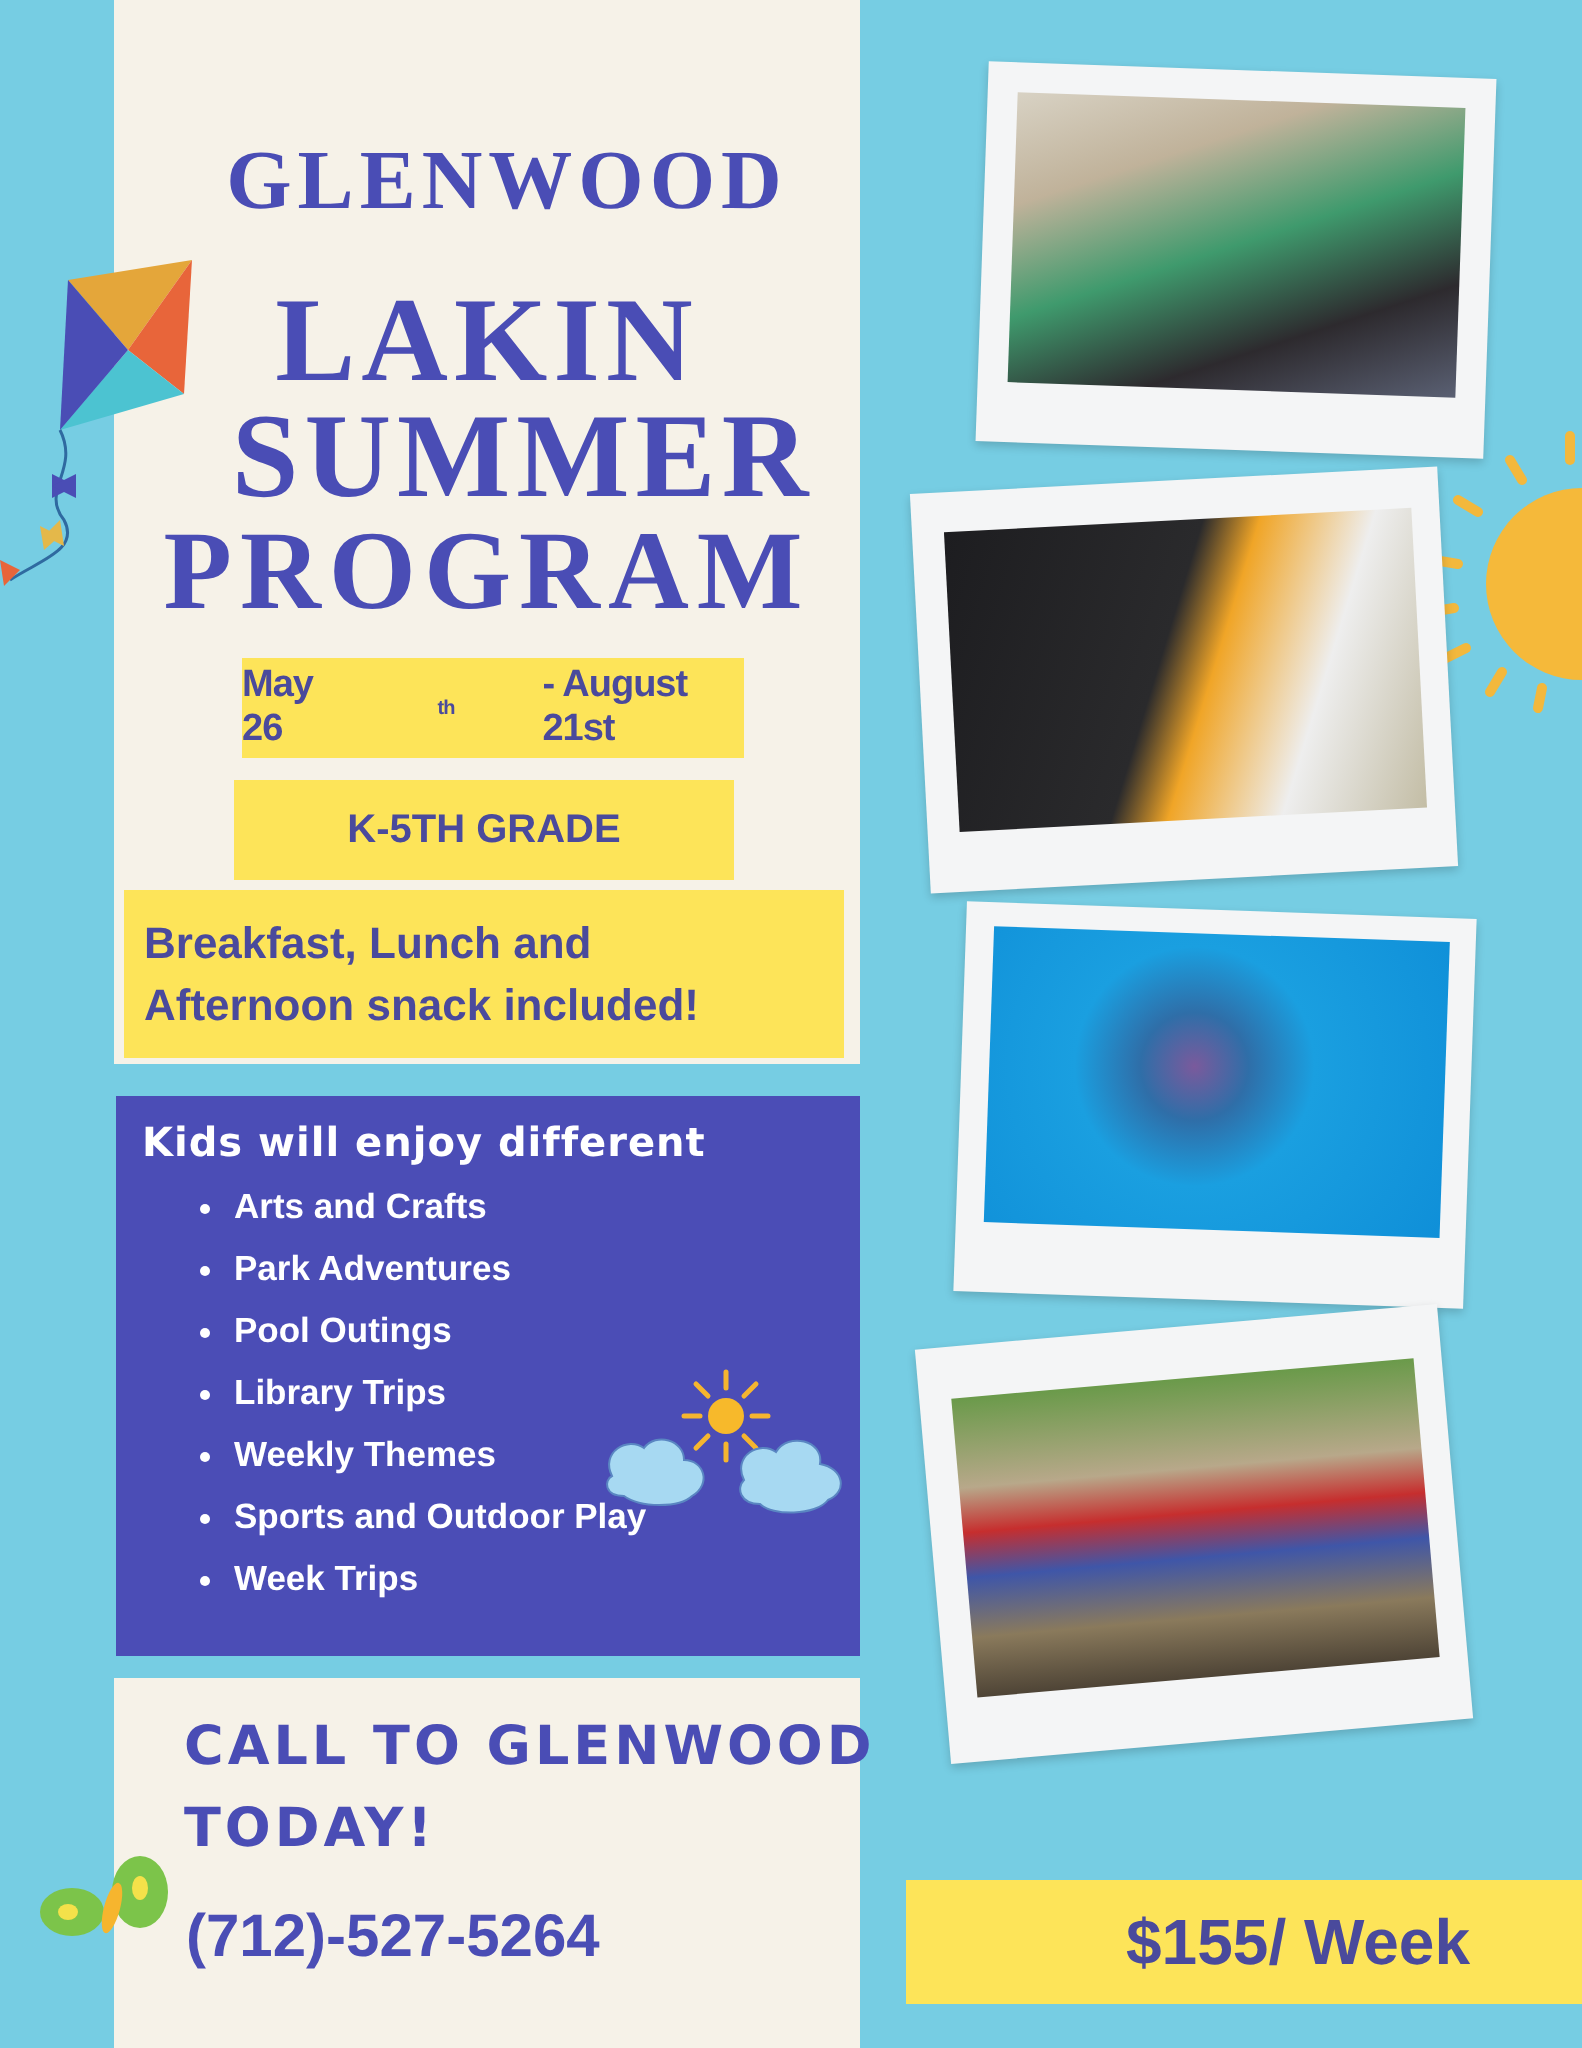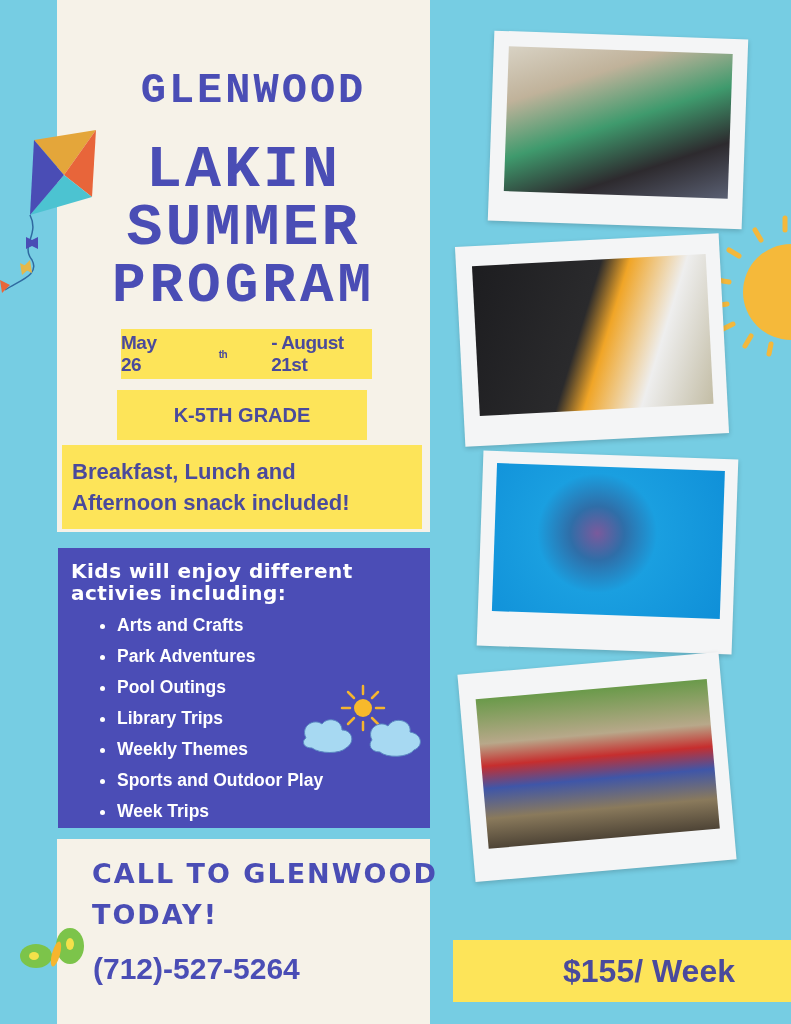--- a/index.html
+++ b/index.html
@@ -1,37 +1,37 @@
 <!DOCTYPE html>
 <html><head>
 <meta charset="utf-8">
 <style>
   html,body{margin:0;padding:0;}
   body{width:791px;height:1024px;position:relative;overflow:hidden;background:#76cde3;font-family:"DejaVu Sans",sans-serif;}
   .abs{position:absolute;}
   .cream{background:#f6f2e8;}
-  .title{font-family:Liberation Mono, monospace;font-weight:bold;color:#4a4db5;text-align:center;letter-spacing:3px;line-height:1;}
+  .title{font-family:Liberation Serif, serif;font-weight:bold;color:#4a4db5;text-align:center;letter-spacing:3px;line-height:1;}
   .ybox{background:#fde459;color:#4a4a9c;font-weight:bold;display:flex;align-items:center;justify-content:center;font-family:"Liberation Sans",sans-serif;}
   .purple{background:#4b4db6;color:#ffffff;}
   .purple h2{margin:0;font-family:"DejaVu Sans",sans-serif;font-size:20px;line-height:22px;font-weight:bold;letter-spacing:0.5px;}
   .purple ul{margin:6px 0 0 0;padding:0 0 0 46px;list-style:disc;}
   .purple li{font-family:"Liberation Sans",sans-serif;font-weight:bold;font-size:17.5px;line-height:31px;}
   .cta{font-family:"DejaVu Sans",sans-serif;font-weight:bold;color:#4a4db5;font-size:27px;letter-spacing:2px;line-height:38px;}
   .phone{font-family:"Liberation Sans",sans-serif;font-weight:bold;color:#4a4db5;font-size:30px;}
   .polaroid{position:absolute;background:#f4f5f6;box-shadow:0 2px 5px rgba(0,0,0,0.18);}
   .photo{position:absolute;overflow:hidden;}
 </style>
 </head>
 <body>
 
 <div class="abs cream" style="left:57px;top:0;width:373px;height:532px;"></div>
 
 <div class="abs title" style="left:57px;top:70px;width:373px;font-size:42px;padding-left:10px;">GLENWOOD</div>
 <div class="abs title" style="left:57px;top:140px;width:373px;font-size:60px;">LAKIN</div>
-<div class="abs title" style="left:57px;top:198px;width:373px;font-size:60px;">SUMMER</div>
+<div class="abs title" style="left:57px;top:198px;width:373px;font-size:60px;padding-left:18px;">SUMMER</div>
 <div class="abs title" style="left:57px;top:258px;width:373px;font-size:56px;letter-spacing:4px;">PROGRAM</div>
 
 <svg class="abs" style="left:0;top:125px;" width="100" height="170" viewBox="0 0 100 170">
   <polygon points="34,15 96,5 64,50" fill="#e4a63a"></polygon>
   <polygon points="96,5 92,72 64,50" fill="#e8653a"></polygon>
   <polygon points="92,72 30,90 64,50" fill="#4cc3d1"></polygon>
   <polygon points="30,90 34,15 64,50" fill="#4a4db5"></polygon>
   <path d="M30,90 C40,110 20,120 32,135 C40,150 20,155 5,165" stroke="#2f6aa0" stroke-width="1.5" fill="none"></path>
   <polygon points="26,112 38,118 26,124" fill="#4a4db5"></polygon>
   <polygon points="38,112 26,118 38,124" fill="#4a4db5"></polygon>
@@ -46,21 +46,20 @@
     <span>- August 21st</span>
 </div>
 <div class="abs ybox" style="left:117px;top:390px;width:250px;height:50px;font-size:20px;">K-5TH GRADE</div>
 <div class="abs ybox" style="left:62px;top:445px;width:360px;height:84px;font-size:22px;flex-direction:column;align-items:flex-start;justify-content:center;padding-left:10px;box-sizing:border-box;line-height:31px;">
   <span>Breakfast, Lunch and</span>
   <span>Afternoon snack included!</span>
 </div>
 
 <div class="abs purple" style="left:58px;top:548px;width:372px;height:280px;padding:12px 0 0 13px;box-sizing:border-box;">
   <h2>Kids will enjoy different</h2>
-  <h2>activies including:</h2>
   <ul>
     <li>Arts and Crafts</li>
     <li>Park Adventures</li>
     <li>Pool Outings</li>
     <li>Library Trips</li>
     <li>Weekly Themes</li>
     <li>Sports and Outdoor Play</li>
     <li>Week Trips</li>
   </ul>
 </div>

